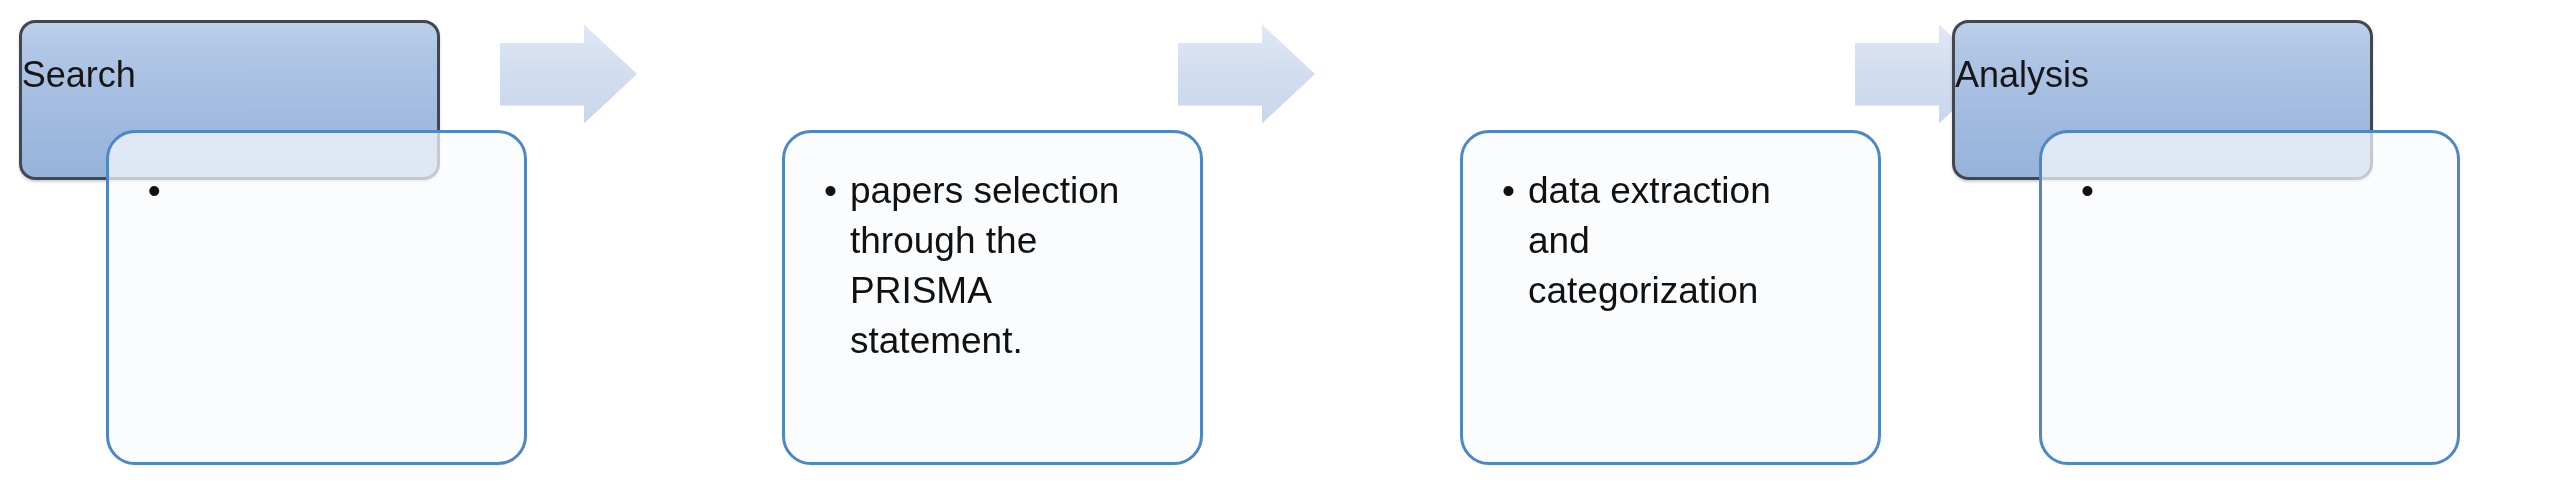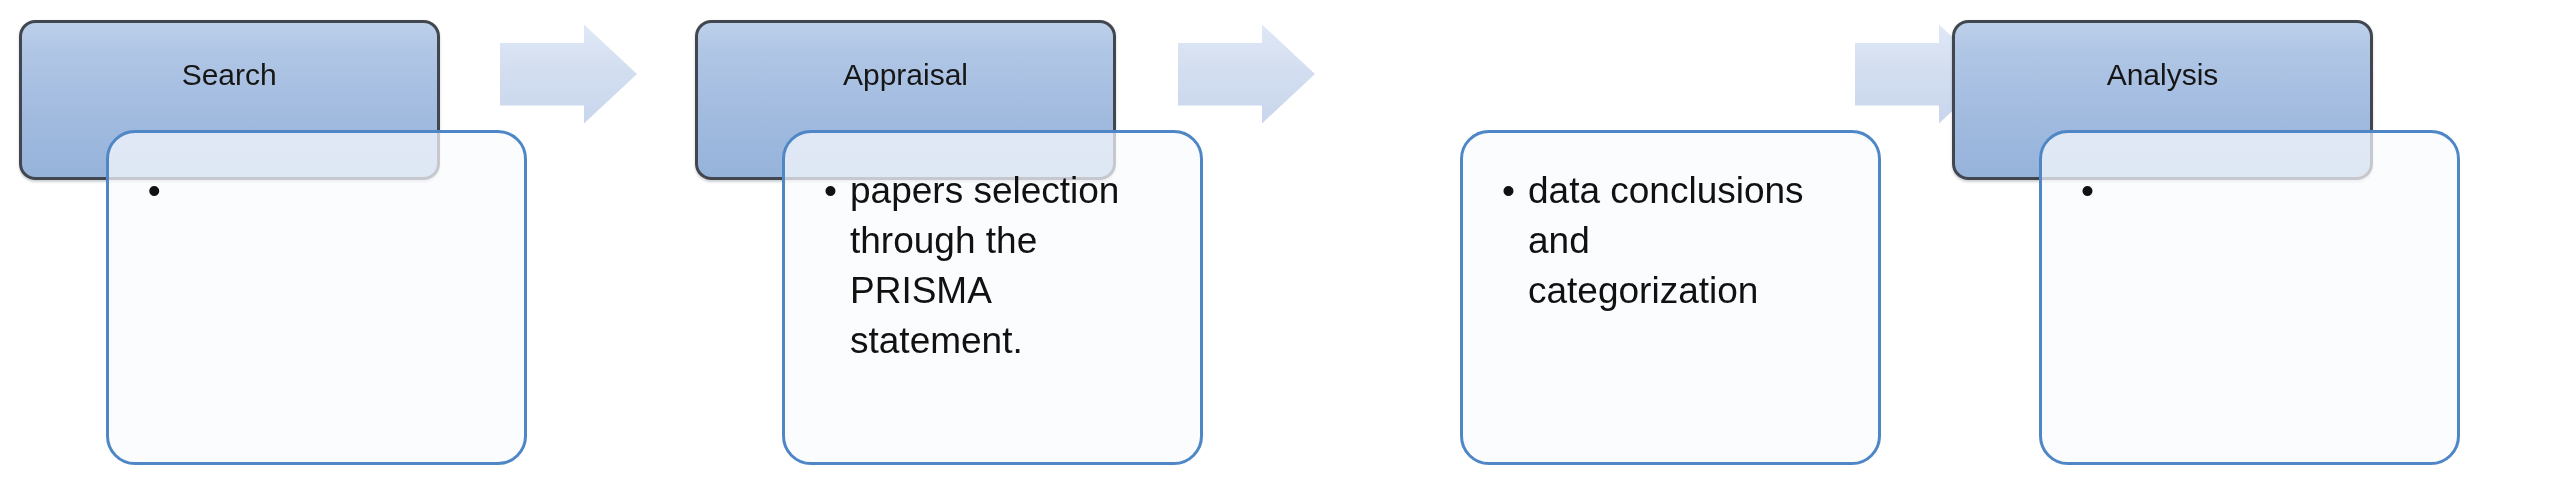--- a/index.html
+++ b/index.html
@@ -38,22 +38,21 @@
     border-radius: 16.3px;
     background: linear-gradient(180deg, #bdd0ea 0%, #b0c6e5 18%, #a3bce0 55%, #96b3da 100%);
     box-shadow: 0 1.6px 2.4px rgba(60, 70, 85, 0.25);
     z-index: 1;
   }
   .stage-title {
     position: absolute;
     left: 0;
     top: 29px;
     width: 100%;
-    text-align: center;
-    font-size: 30px;
+    font-size: 36px;
     line-height: 46px;
     color: #161616;
   }
   .stage-body {
     position: absolute;
     left: 87px;
     top: 130px;
     width: 421px;
     height: 335px;
     box-sizing: border-box;
@@ -104,38 +103,35 @@
     <div class="stage-body">
       <div class="bullet-item">
         <span class="bullet-dot">•</span>
       </div>
     </div>
   </div>
 
   <div class="arrow"></div>
 
   <div class="stage">
-    <div class="stage-header">
-      <div class="stage-title">Appraisal</div>
-    </div>
     <div class="stage-body">
       <div class="bullet-item">
         <span class="bullet-dot">•</span>
         <span class="bullet-text">papers selection through the PRISMA statement.</span>
       </div>
     </div>
   </div>
 
   <div class="arrow"></div>
 
   <div class="stage">
     <div class="stage-body">
       <div class="bullet-item">
         <span class="bullet-dot">•</span>
-        <span class="bullet-text">data conclusions and categorization</span>
+        <span class="bullet-text">data extraction and categorization</span>
       </div>
     </div>
   </div>
 
   <div class="arrow"></div>
 
   <div class="stage">
     <div class="stage-header">
       <div class="stage-title">Analysis</div>
     </div>

